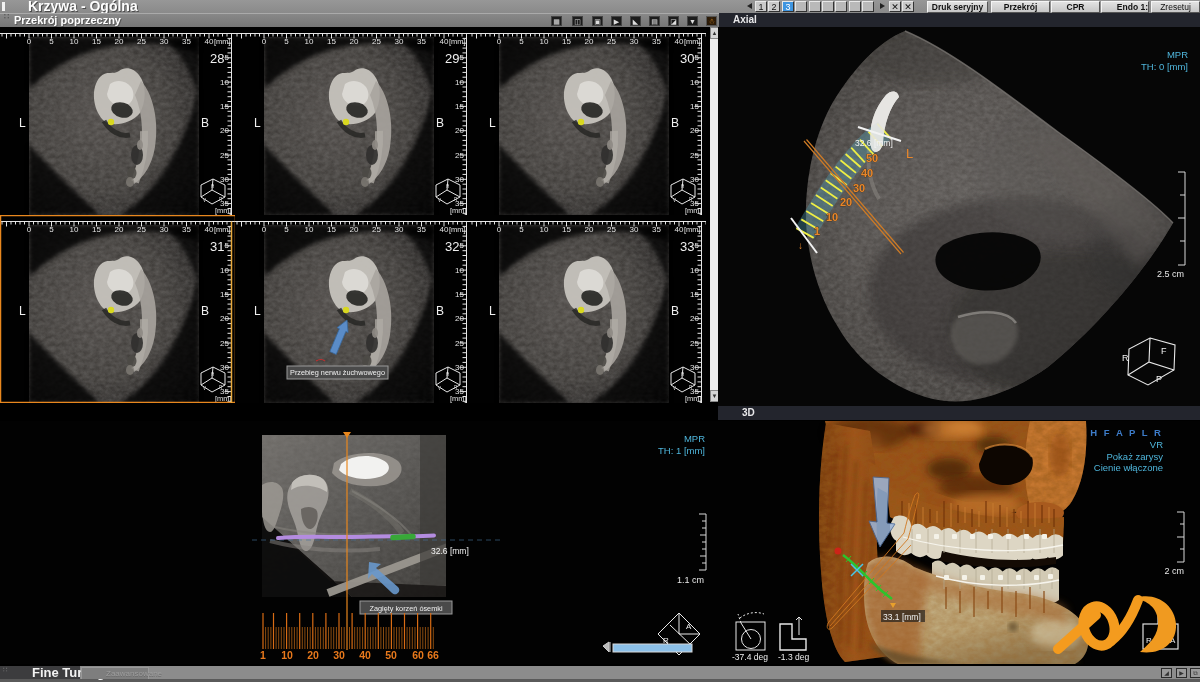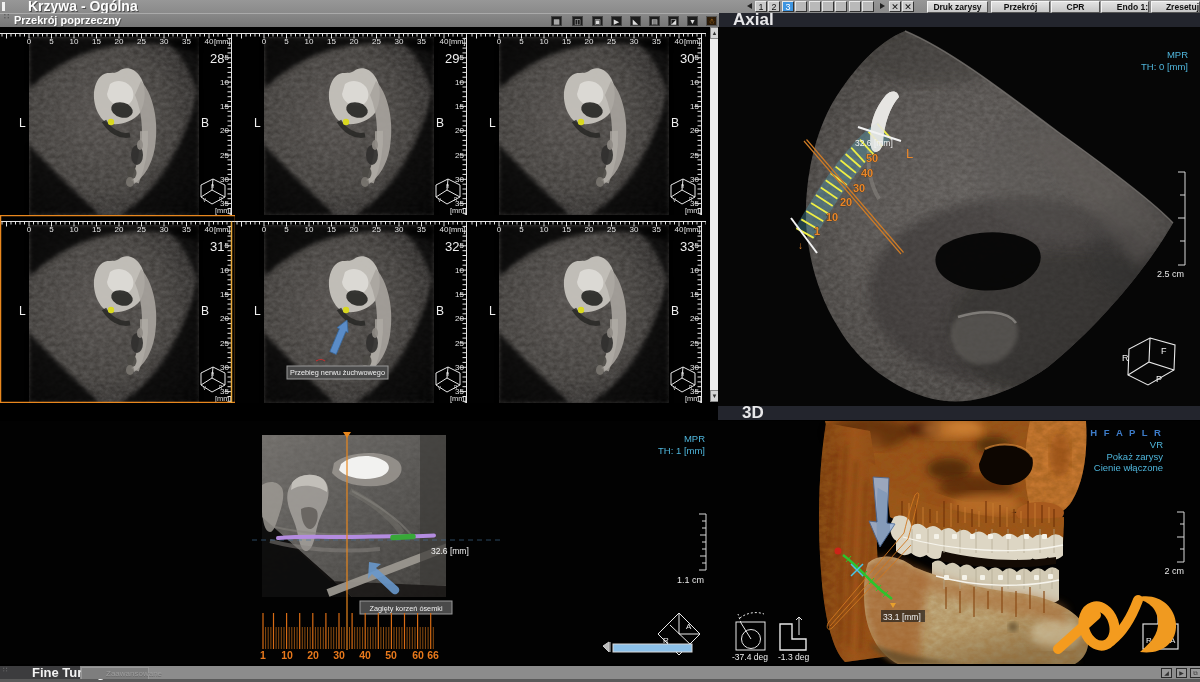--- a/index.html
+++ b/index.html
@@ -1,17 +1,17 @@
 <!DOCTYPE html>
 <html><head><meta charset="utf-8"><style>
 html,body{margin:0;padding:0;background:#000;}
 #root{position:relative;width:1200px;height:682px;background:#000;overflow:hidden;
  font-family:"Liberation Sans",sans-serif;}
 .abs{position:absolute;}
-.hdr{position:absolute;height:14px;background:#23252d;color:#e8e8ea;font-size:17px;
+.hdr{position:absolute;height:14px;background:#23252d;color:#e8e8ea;font-size:10px;
  font-weight:bold;line-height:14px;}
 svg text{font-family:"Liberation Sans",sans-serif;}
 </style></head><body>
 <div id="root">
 
 <div class="abs" style="left:0;top:0;width:1200px;height:13px;background:linear-gradient(#979797,#8a8a8a);"></div>
 <div class="abs" style="left:2px;top:2px;width:3px;height:9px;background:#f2f2f2;"></div>
 <div class="abs" style="left:10px;top:0;height:13px;line-height:13px;color:#fdfdfd;font-size:14px;font-weight:bold;text-shadow:1px 1px 0 #4c4c4c;margin-left:18px;">Krzywa - Ogólna</div>
 <div class="abs" style="left:747px;top:3px;width:0;height:0;border-right:5px solid #222;border-top:3.5px solid transparent;border-bottom:3.5px solid transparent;"></div>
     <div class="abs" style="left:755px;top:1px;width:12px;height:11px;background:#c9c9c9;border:1px solid #333;border-top-color:#e8e8e8;border-left-color:#e8e8e8;box-sizing:border-box;font-size:9px;text-align:center;line-height:10px;color:#111;">1</div>
@@ -19,25 +19,25 @@
     <div class="abs" style="left:782px;top:1px;width:12px;height:11px;background:#3f95e0;border:1px solid #333;border-top-color:#e8e8e8;border-left-color:#e8e8e8;box-sizing:border-box;font-size:9px;text-align:center;line-height:10px;color:#fff;">3</div>
     <div class="abs" style="left:795px;top:1px;width:12px;height:11px;background:#b9b9b9;border:1px solid #333;border-top-color:#e8e8e8;border-left-color:#e8e8e8;box-sizing:border-box;font-size:9px;text-align:center;line-height:10px;color:;"></div>
     <div class="abs" style="left:809px;top:1px;width:12px;height:11px;background:#b9b9b9;border:1px solid #333;border-top-color:#e8e8e8;border-left-color:#e8e8e8;box-sizing:border-box;font-size:9px;text-align:center;line-height:10px;color:;"></div>
     <div class="abs" style="left:822px;top:1px;width:12px;height:11px;background:#b9b9b9;border:1px solid #333;border-top-color:#e8e8e8;border-left-color:#e8e8e8;box-sizing:border-box;font-size:9px;text-align:center;line-height:10px;color:;"></div>
     <div class="abs" style="left:835px;top:1px;width:12px;height:11px;background:#b9b9b9;border:1px solid #333;border-top-color:#e8e8e8;border-left-color:#e8e8e8;box-sizing:border-box;font-size:9px;text-align:center;line-height:10px;color:;"></div>
     <div class="abs" style="left:849px;top:1px;width:12px;height:11px;background:#b9b9b9;border:1px solid #333;border-top-color:#e8e8e8;border-left-color:#e8e8e8;box-sizing:border-box;font-size:9px;text-align:center;line-height:10px;color:;"></div>
     <div class="abs" style="left:862px;top:1px;width:12px;height:11px;background:#b9b9b9;border:1px solid #333;border-top-color:#e8e8e8;border-left-color:#e8e8e8;box-sizing:border-box;font-size:9px;text-align:center;line-height:10px;color:;"></div>
     <div class="abs" style="left:880px;top:3px;width:0;height:0;border-left:5px solid #222;border-top:3.5px solid transparent;border-bottom:3.5px solid transparent;"></div>
     <div class="abs" style="left:889px;top:1px;width:12px;height:11px;background:#c9c9c9;border:1px solid #333;border-top-color:#e8e8e8;border-left-color:#e8e8e8;box-sizing:border-box;font-size:9px;text-align:center;line-height:10px;color:#111;">✕</div>
     <div class="abs" style="left:902px;top:1px;width:12px;height:11px;background:#c9c9c9;border:1px solid #333;border-top-color:#e8e8e8;border-left-color:#e8e8e8;box-sizing:border-box;font-size:9px;text-align:center;line-height:10px;color:#111;">✕</div>
-    <div class="abs" style="left:927px;top:1px;width:61px;height:12px;background:linear-gradient(#e2e2e2,#c6c6c6);border:1px solid #555;border-top-color:#f5f5f5;border-left-color:#f5f5f5;box-sizing:border-box;font-size:8.5px;font-weight:bold;color:#111;text-align:center;line-height:10px;white-space:nowrap;overflow:hidden;">Druk zarysy</div>
+    <div class="abs" style="left:927px;top:1px;width:61px;height:12px;background:linear-gradient(#e2e2e2,#c6c6c6);border:1px solid #555;border-top-color:#f5f5f5;border-left-color:#f5f5f5;box-sizing:border-box;font-size:8.5px;font-weight:bold;color:#111;text-align:center;line-height:10px;white-space:nowrap;overflow:hidden;">Druk seryjny</div>
     <div class="abs" style="left:991px;top:1px;width:59px;height:12px;background:linear-gradient(#e2e2e2,#c6c6c6);border:1px solid #555;border-top-color:#f5f5f5;border-left-color:#f5f5f5;box-sizing:border-box;font-size:8.5px;font-weight:bold;color:#111;text-align:center;line-height:10px;white-space:nowrap;overflow:hidden;">Przekrój</div>
     <div class="abs" style="left:1051px;top:1px;width:49px;height:12px;background:linear-gradient(#e2e2e2,#c6c6c6);border:1px solid #555;border-top-color:#f5f5f5;border-left-color:#f5f5f5;box-sizing:border-box;font-size:8.5px;font-weight:bold;color:#111;text-align:center;line-height:10px;white-space:nowrap;overflow:hidden;">CPR</div>
     <div class="abs" style="left:1101px;top:1px;width:48px;height:12px;background:linear-gradient(#e2e2e2,#c6c6c6);border:1px solid #555;border-top-color:#f5f5f5;border-left-color:#f5f5f5;box-sizing:border-box;font-size:8.5px;font-weight:bold;color:#111;text-align:right;line-height:10px;white-space:nowrap;overflow:hidden;">Endo 1:</div>
-    <div class="abs" style="left:1151px;top:1px;width:49px;height:12px;background:linear-gradient(#e2e2e2,#c6c6c6);border:1px solid #555;border-top-color:#f5f5f5;border-left-color:#f5f5f5;box-sizing:border-box;font-size:8.5px;font-weight:bold;color:#111;text-align:right;line-height:10px;white-space:nowrap;overflow:hidden;">Zresetuj</div>
+    <div class="abs" style="left:1151px;top:1px;width:49px;height:12px;background:linear-gradient(#e2e2e2,#c6c6c6);border:1px solid #555;border-top-color:#f5f5f5;border-left-color:#f5f5f5;box-sizing:border-box;font-size:8.5px;font-weight:normal;color:#111;text-align:center;line-height:10px;white-space:nowrap;overflow:hidden;">Zresetuj</div>
 <div class="abs" style="left:0;top:13px;width:719px;height:14px;background:linear-gradient(#888,#767676);border-top:1px solid #aaa;box-sizing:border-box;"></div>
 <div class="abs" style="left:4px;top:15px;width:7px;height:9px;color:#2e2e2e;font-size:8px;line-height:4px;">∷</div>
 <div class="abs" style="left:14px;top:13px;height:14px;line-height:14px;color:#fff;font-size:11px;font-weight:bold;text-shadow:1px 1px 0 #555;">Przekrój poprzeczny</div>
 <div class="hdr" style="left:719px;top:13px;width:481px;"><span style="margin-left:14px;">Axial</span></div>
 <div class="hdr" style="left:718px;top:406px;width:482px;"><span style="margin-left:24px;">3D</span></div>
 <div class="abs" style="left:551px;top:16px;width:11px;height:10px;background:#1c1c1c;border:1px solid #444;box-sizing:border-box;color:#ddd;font-size:7px;line-height:9px;text-align:center;overflow:hidden;">▦</div>
     <div class="abs" style="left:572px;top:16px;width:11px;height:10px;background:#1c1c1c;border:1px solid #444;box-sizing:border-box;color:#ddd;font-size:7px;line-height:9px;text-align:center;overflow:hidden;">◫</div>
     <div class="abs" style="left:592px;top:16px;width:11px;height:10px;background:#1c1c1c;border:1px solid #444;box-sizing:border-box;color:#ddd;font-size:7px;line-height:9px;text-align:center;overflow:hidden;">▣</div>
     <div class="abs" style="left:611px;top:16px;width:11px;height:10px;background:#1c1c1c;border:1px solid #444;box-sizing:border-box;color:#ddd;font-size:7px;line-height:9px;text-align:center;overflow:hidden;">▶</div>
     <div class="abs" style="left:630px;top:16px;width:11px;height:10px;background:#1c1c1c;border:1px solid #444;box-sizing:border-box;color:#ddd;font-size:7px;line-height:9px;text-align:center;overflow:hidden;">◣</div>

